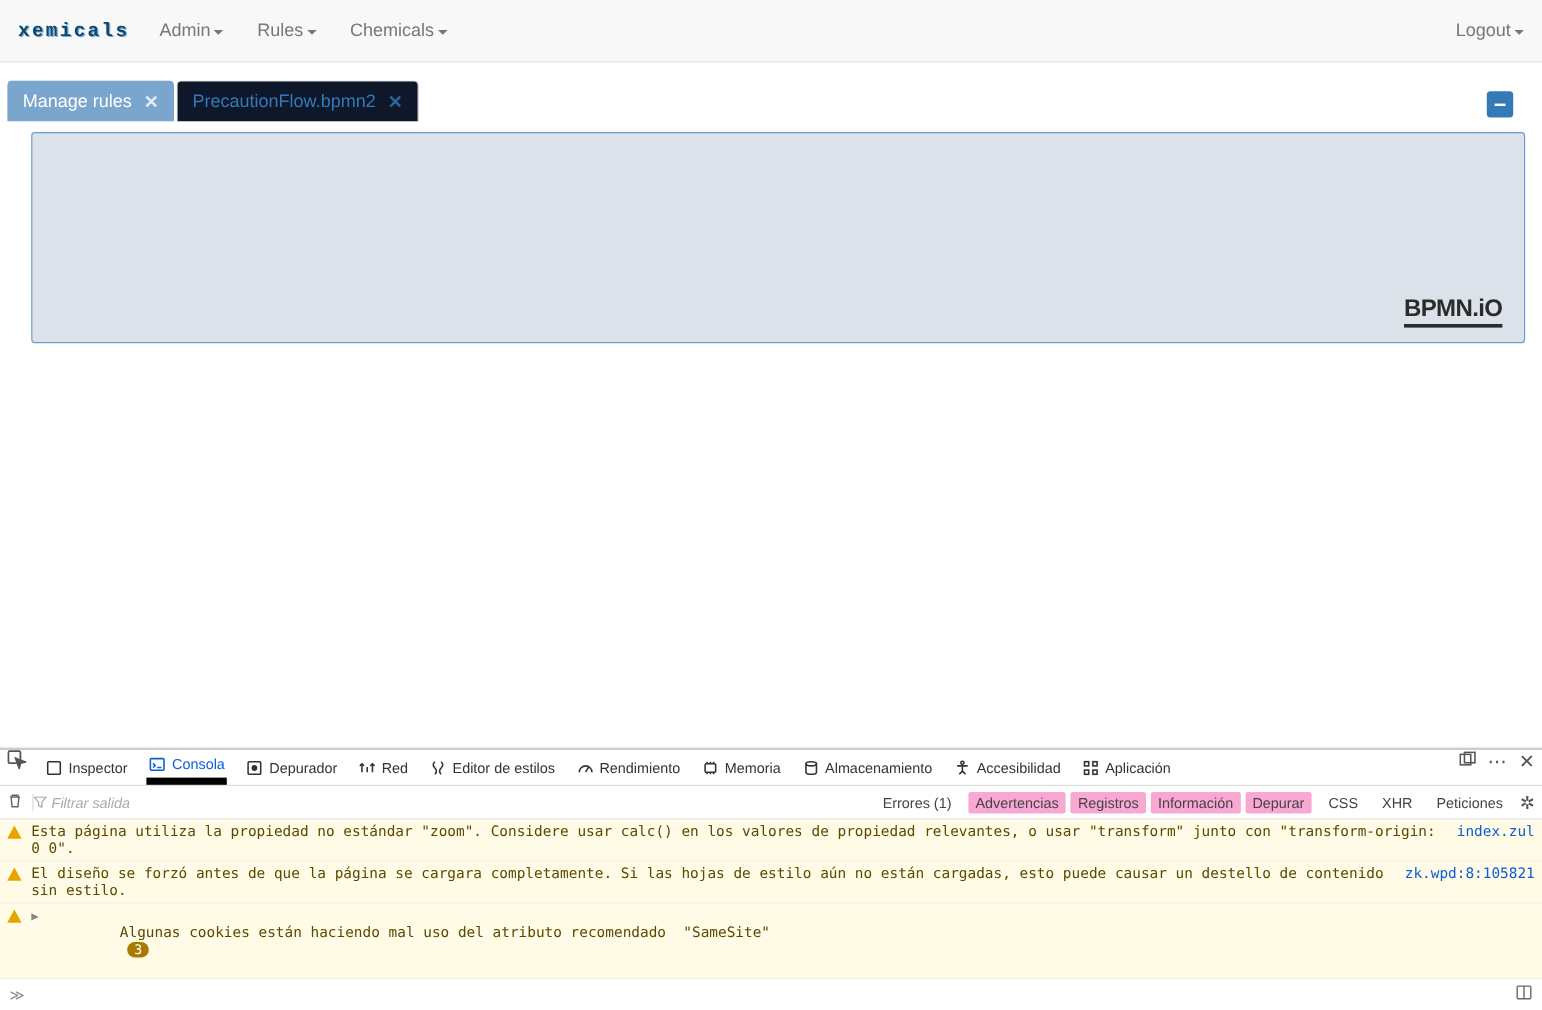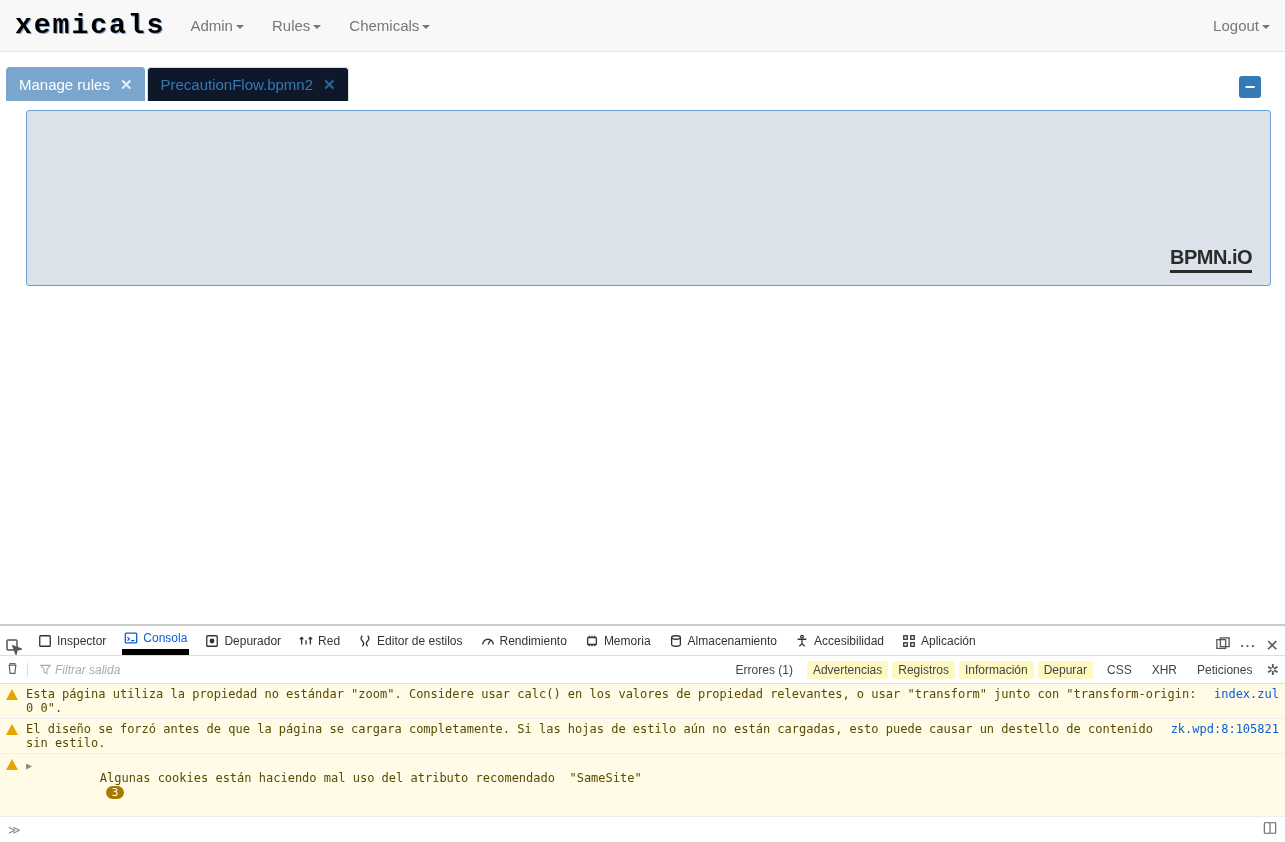--- a/index.html
+++ b/index.html
@@ -19,23 +19,23 @@
     background: #f8f8f8;
     border-bottom: 1px solid #e7e7e7;
     height: 52px;
     display: flex;
     align-items: center;
     padding: 0 15px;
   }
   .brand {
     font-family: "Courier New", monospace;
     font-weight: bold;
-    font-size: 28px;
+    font-size: 16px;
     letter-spacing: 2px;
-    color: #000000;
+    color: #0c4a6e;
     text-shadow: 1px 1px 0 #7aa5d6;
     margin-right: 25px;
   }
   .nav-menu { display: flex; gap: 28px; }
   .nav-item {
     color: #777;
     cursor: pointer;
     display: flex;
     align-items: center;
     gap: 3px;
@@ -136,21 +136,21 @@
   
   .devtools {
     border-top: 2px solid #ccc;
     display: flex;
     flex-direction: column;
     font-size: 12px;
     background: #fff;
   }
   .dt-tabs {
     display: flex;
-    align-items: flex-end;
+    align-items: flex-start;
     height: 30px;
     border-bottom: 1px solid #ddd;
     padding: 0 6px;
     gap: 14px;
   }
   .dt-picker { width:16px; height:16px; display:flex; align-items:center; justify-content:center; cursor:pointer; }
   .dt-tab {
     display: flex;
     align-items: center;
     gap: 5px;
@@ -176,40 +176,40 @@
     padding: 0 6px;
     gap: 8px;
   }
   .trash { cursor: pointer; color: #666; }
   .filter-input-wrap {
     display: flex;
     align-items: center;
     gap: 4px;
     color: #aaa;
     border-left: 1px solid #ddd;
-    padding-left: 12px;
+    padding-left: 0;
     flex: 0 0 auto;
   }
   .filter-input {
     border: none;
     outline: none;
     font-size: 12px;
     color: #666;
     width: 120px;
     font-style: italic;
   }
   .filter-input::placeholder { color: #aaa; font-style: italic; }
   .fb-spacer { flex: 1; }
   .pill {
     padding: 2px 6px;
     border-radius: 2px;
     color: #444;
     cursor: pointer;
   }
-  .pill.shaded { background: #fef9c3; }
+  .pill.shaded { background: #f9a8d4; }
   .pill-group { display: flex; gap: 4px; }
   .gear { cursor: pointer; color: #555; font-size: 15px; }
 
   .console {
     font-family: Menlo, Consolas, monospace;
     font-size: 12px;
   }
   .console-row {
     display: flex;
     align-items: flex-start;

